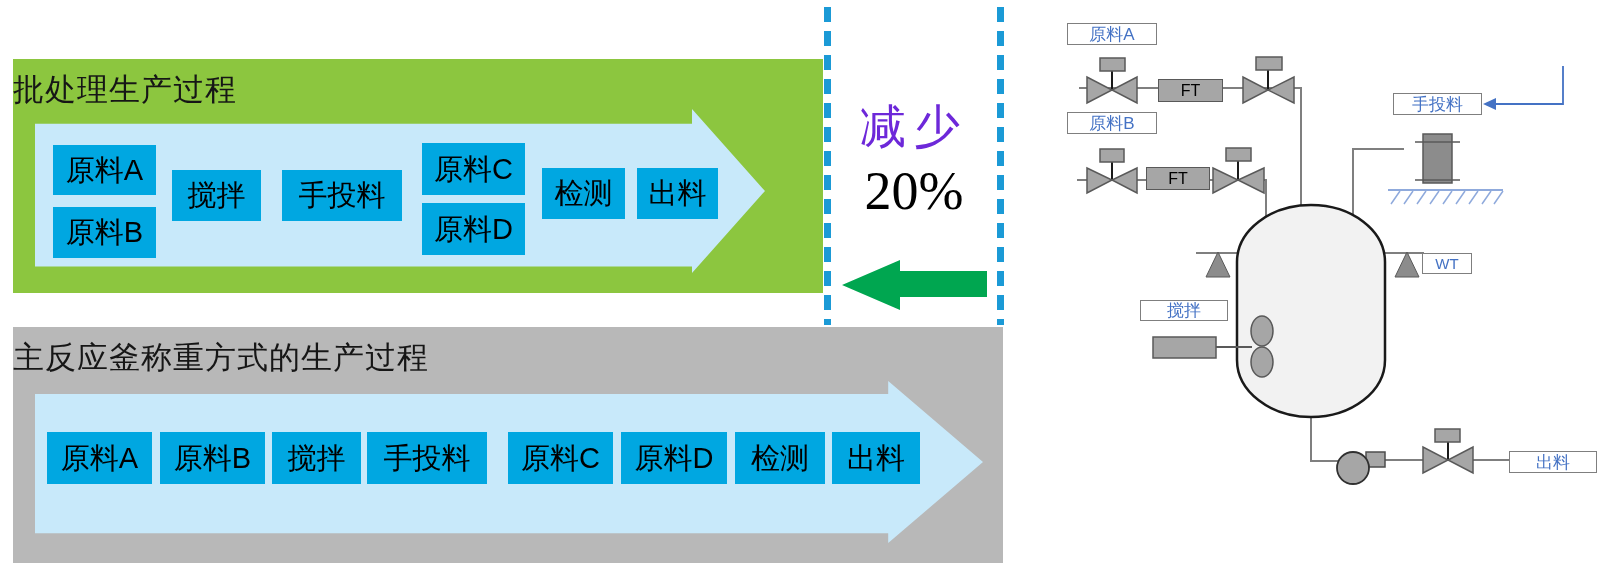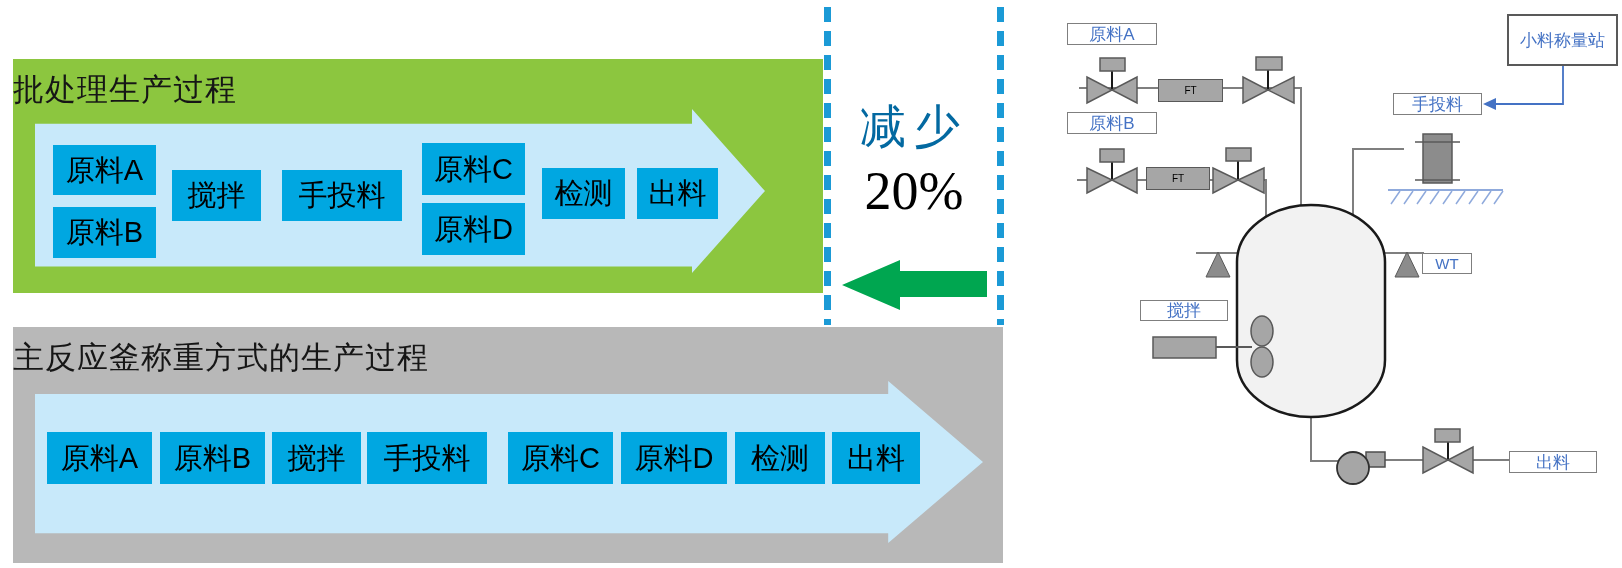--- a/index.html
+++ b/index.html
@@ -30,38 +30,38 @@
   }
   .dash-line{
     position:absolute;top:7px;width:7px;height:318px;
     background:repeating-linear-gradient(180deg,#1B9AD6 0px,#1B9AD6 15px,rgba(0,0,0,0) 15px,rgba(0,0,0,0) 24px);
   }
   .dash-left{left:824px;}
   .dash-right{left:997px;}
   .reduction-label{
     position:absolute;left:831px;top:96px;width:166px;text-align:center;
     font-family:"Liberation Serif","DejaVu Serif",serif;
-    font-size:46px;color:#0369a1;letter-spacing:8px;
+    font-size:46px;color:#6d28d9;letter-spacing:8px;
   }
   .reduction-value{
     position:absolute;left:831px;top:160px;width:166px;text-align:center;
     font-family:"Liberation Serif","DejaVu Serif",serif;
     font-size:54px;color:#000000;
   }
   .reduction-arrow{
     position:absolute;left:842px;top:260px;width:145px;height:50px;background:#00A650;
     clip-path:polygon(0% 50%,40% 0%,40% 22%,100% 22%,100% 74%,40% 74%,40% 100%);
   }
   .pid-svg{position:absolute;left:1040px;top:0;width:582px;height:568px;}
   .pid-label{
     position:absolute;background:#ffffff;border:1px solid #7F7F7F;color:#4472C4;
     display:flex;align-items:center;justify-content:center;font-size:17px;line-height:1;
     box-sizing:border-box;
   }
-  .pid-label.ft{background:#A6A6A6;border:1px solid #595959;color:#000;font-size:10px;}
+  .pid-label.ft{background:#A6A6A6;border:1px solid #595959;color:#000;font-size:16px;}
   .pid-label.station{border:2px solid #595959;}
   .pid-label.small{font-size:15px;}
 </style>
 </head>
 <body>
 
 <div class="stage">
 
   <div class="panel panel-green">
     <div class="panel-title">批处理生产过程</div>
@@ -169,19 +169,18 @@
     <g>
       <path d="M1563 66 V104 H1496" stroke="#4472C4" stroke-width="1.8" fill="none"></path>
       <polygon points="1496,98 1496,110 1483,104" fill="#4472C4"></polygon>
     </g>
   </svg>
 
   <div class="pid-label" style="left:1067px;top:23px;width:90px;height:22px;">原料A</div>
   <div class="pid-label" style="left:1067px;top:112px;width:90px;height:22px;">原料B</div>
   <div class="pid-label ft" style="left:1158px;top:79px;width:65px;height:23px;">FT</div>
   <div class="pid-label ft" style="left:1146px;top:167px;width:64px;height:23px;">FT</div>
-  <div class="pid-label station" style="left:1507px;top:14px;width:111px;height:52px;">小料称量站</div>
   <div class="pid-label" style="left:1393px;top:93px;width:89px;height:22px;">手投料</div>
   <div class="pid-label small" style="left:1422px;top:253px;width:50px;height:21px;">WT</div>
   <div class="pid-label" style="left:1140px;top:300px;width:88px;height:21px;">搅拌</div>
   <div class="pid-label" style="left:1509px;top:451px;width:88px;height:22px;">出料</div>
 
 </div>
 
 </body></html>

